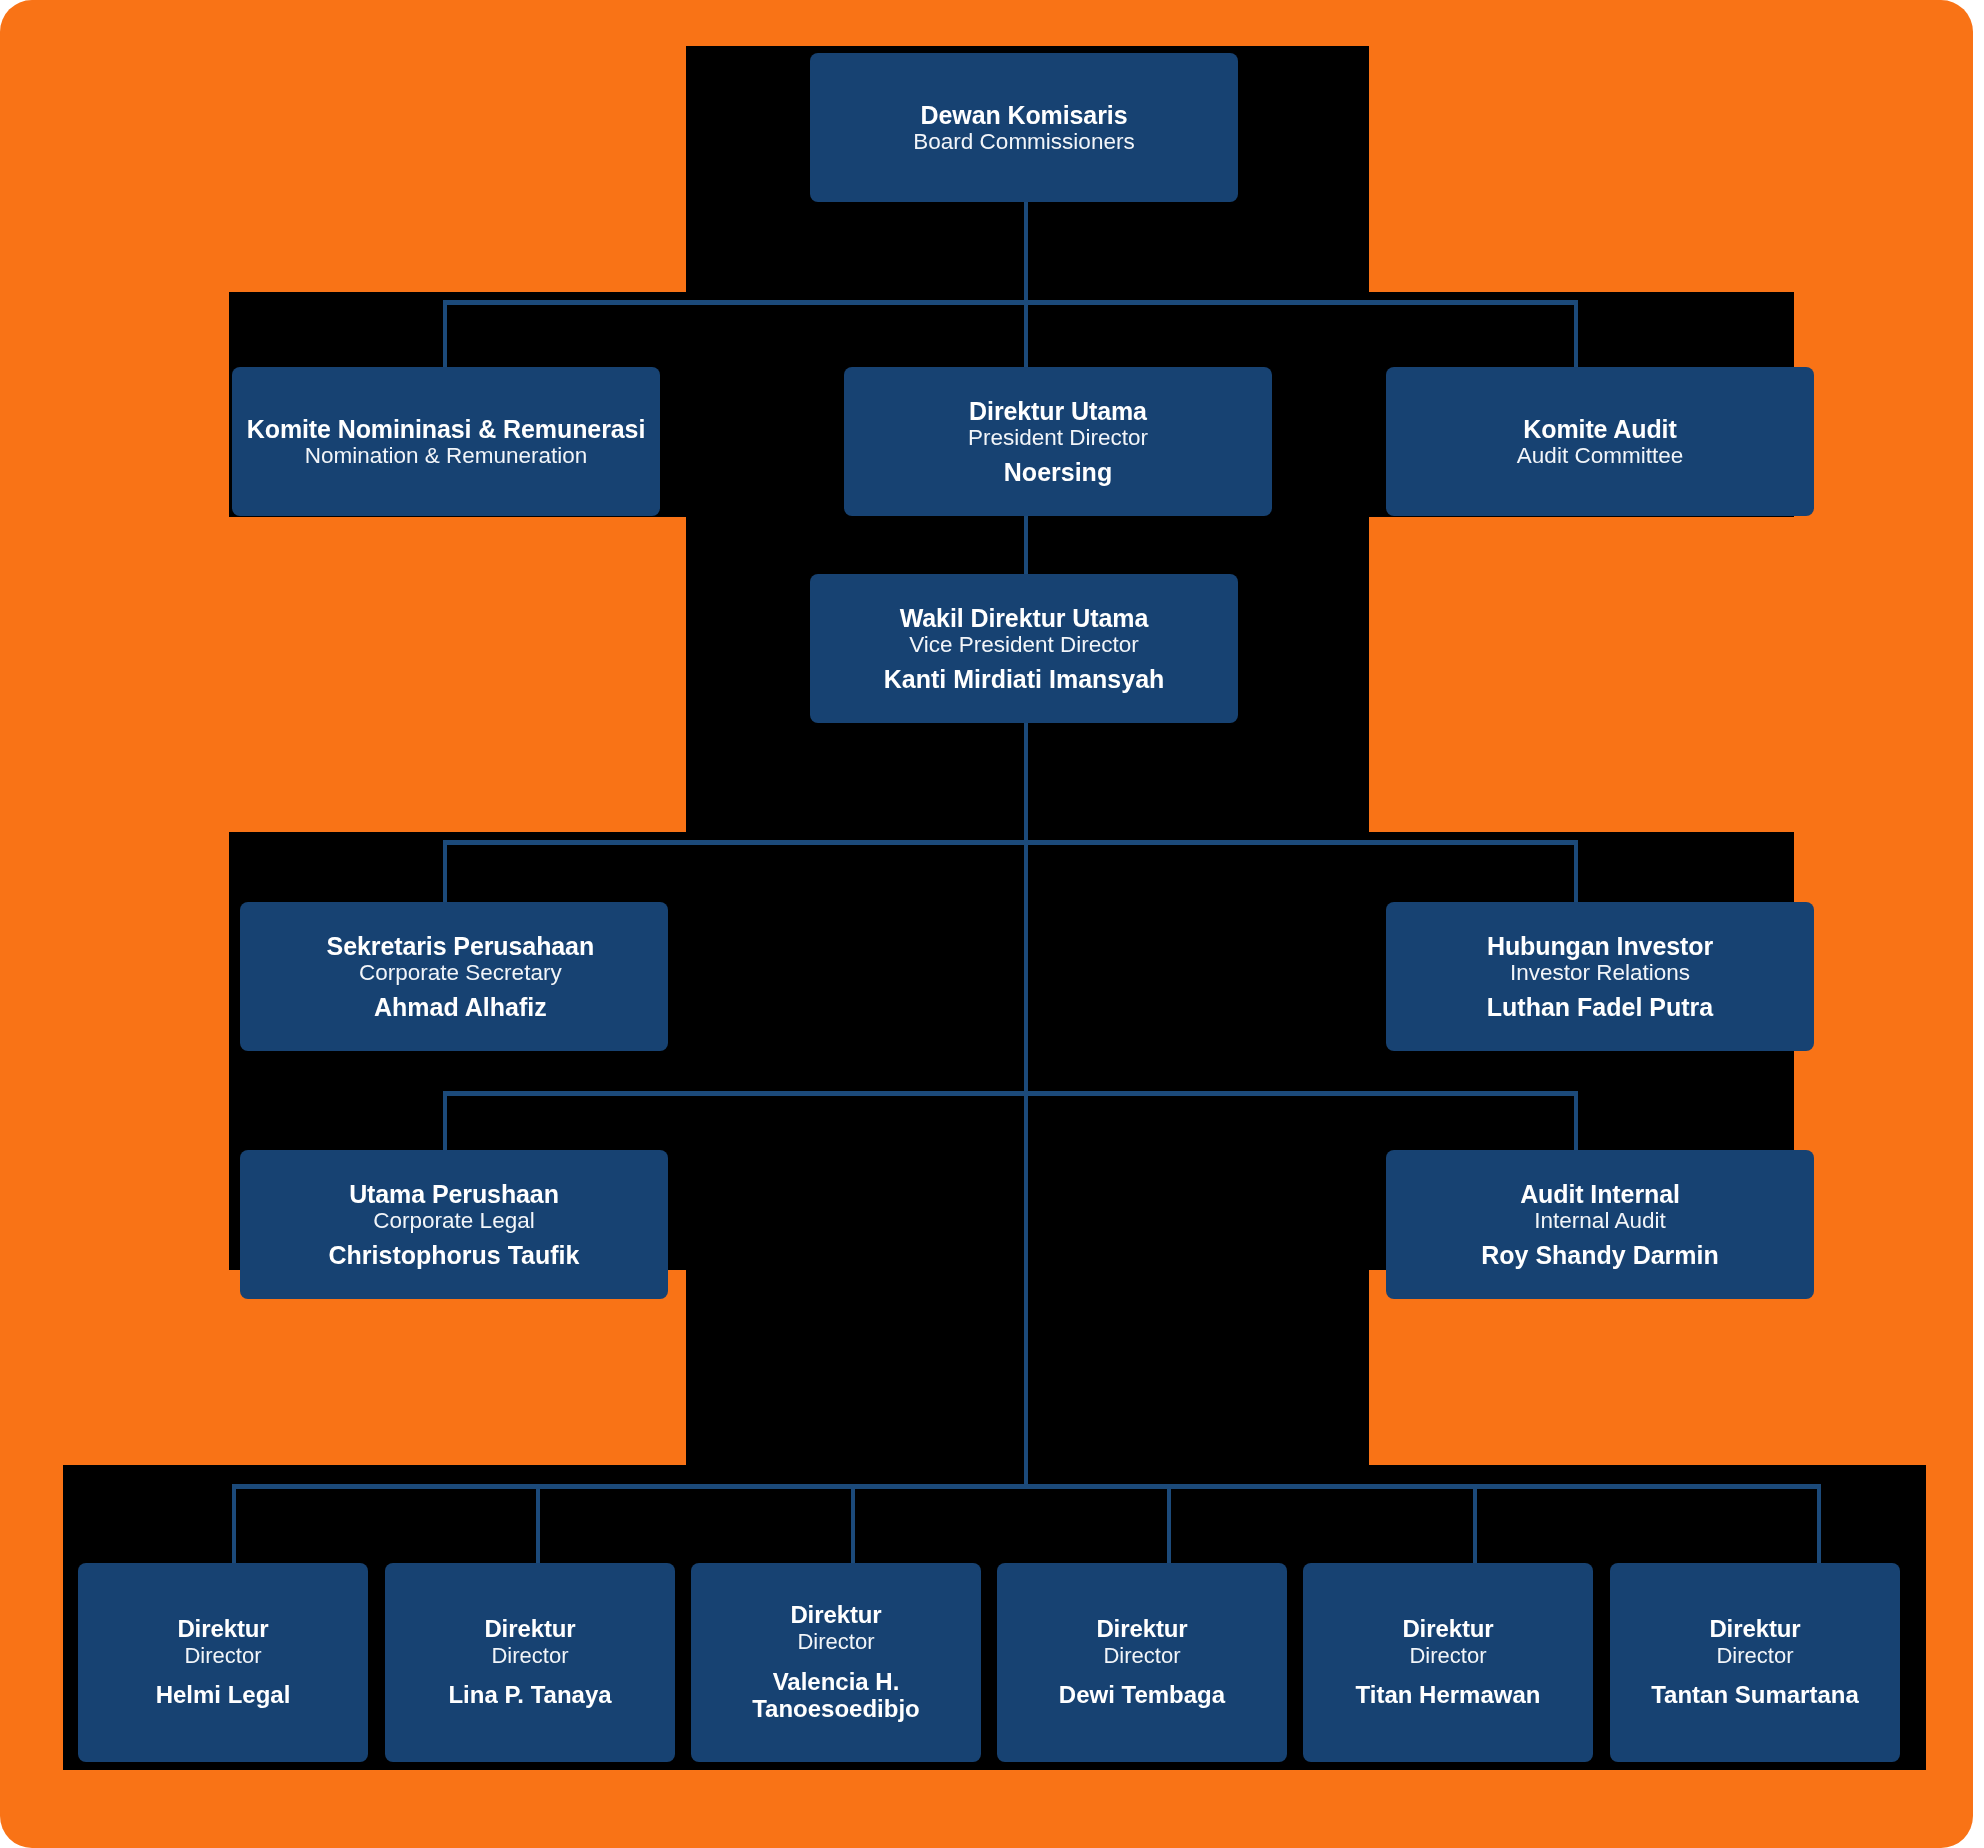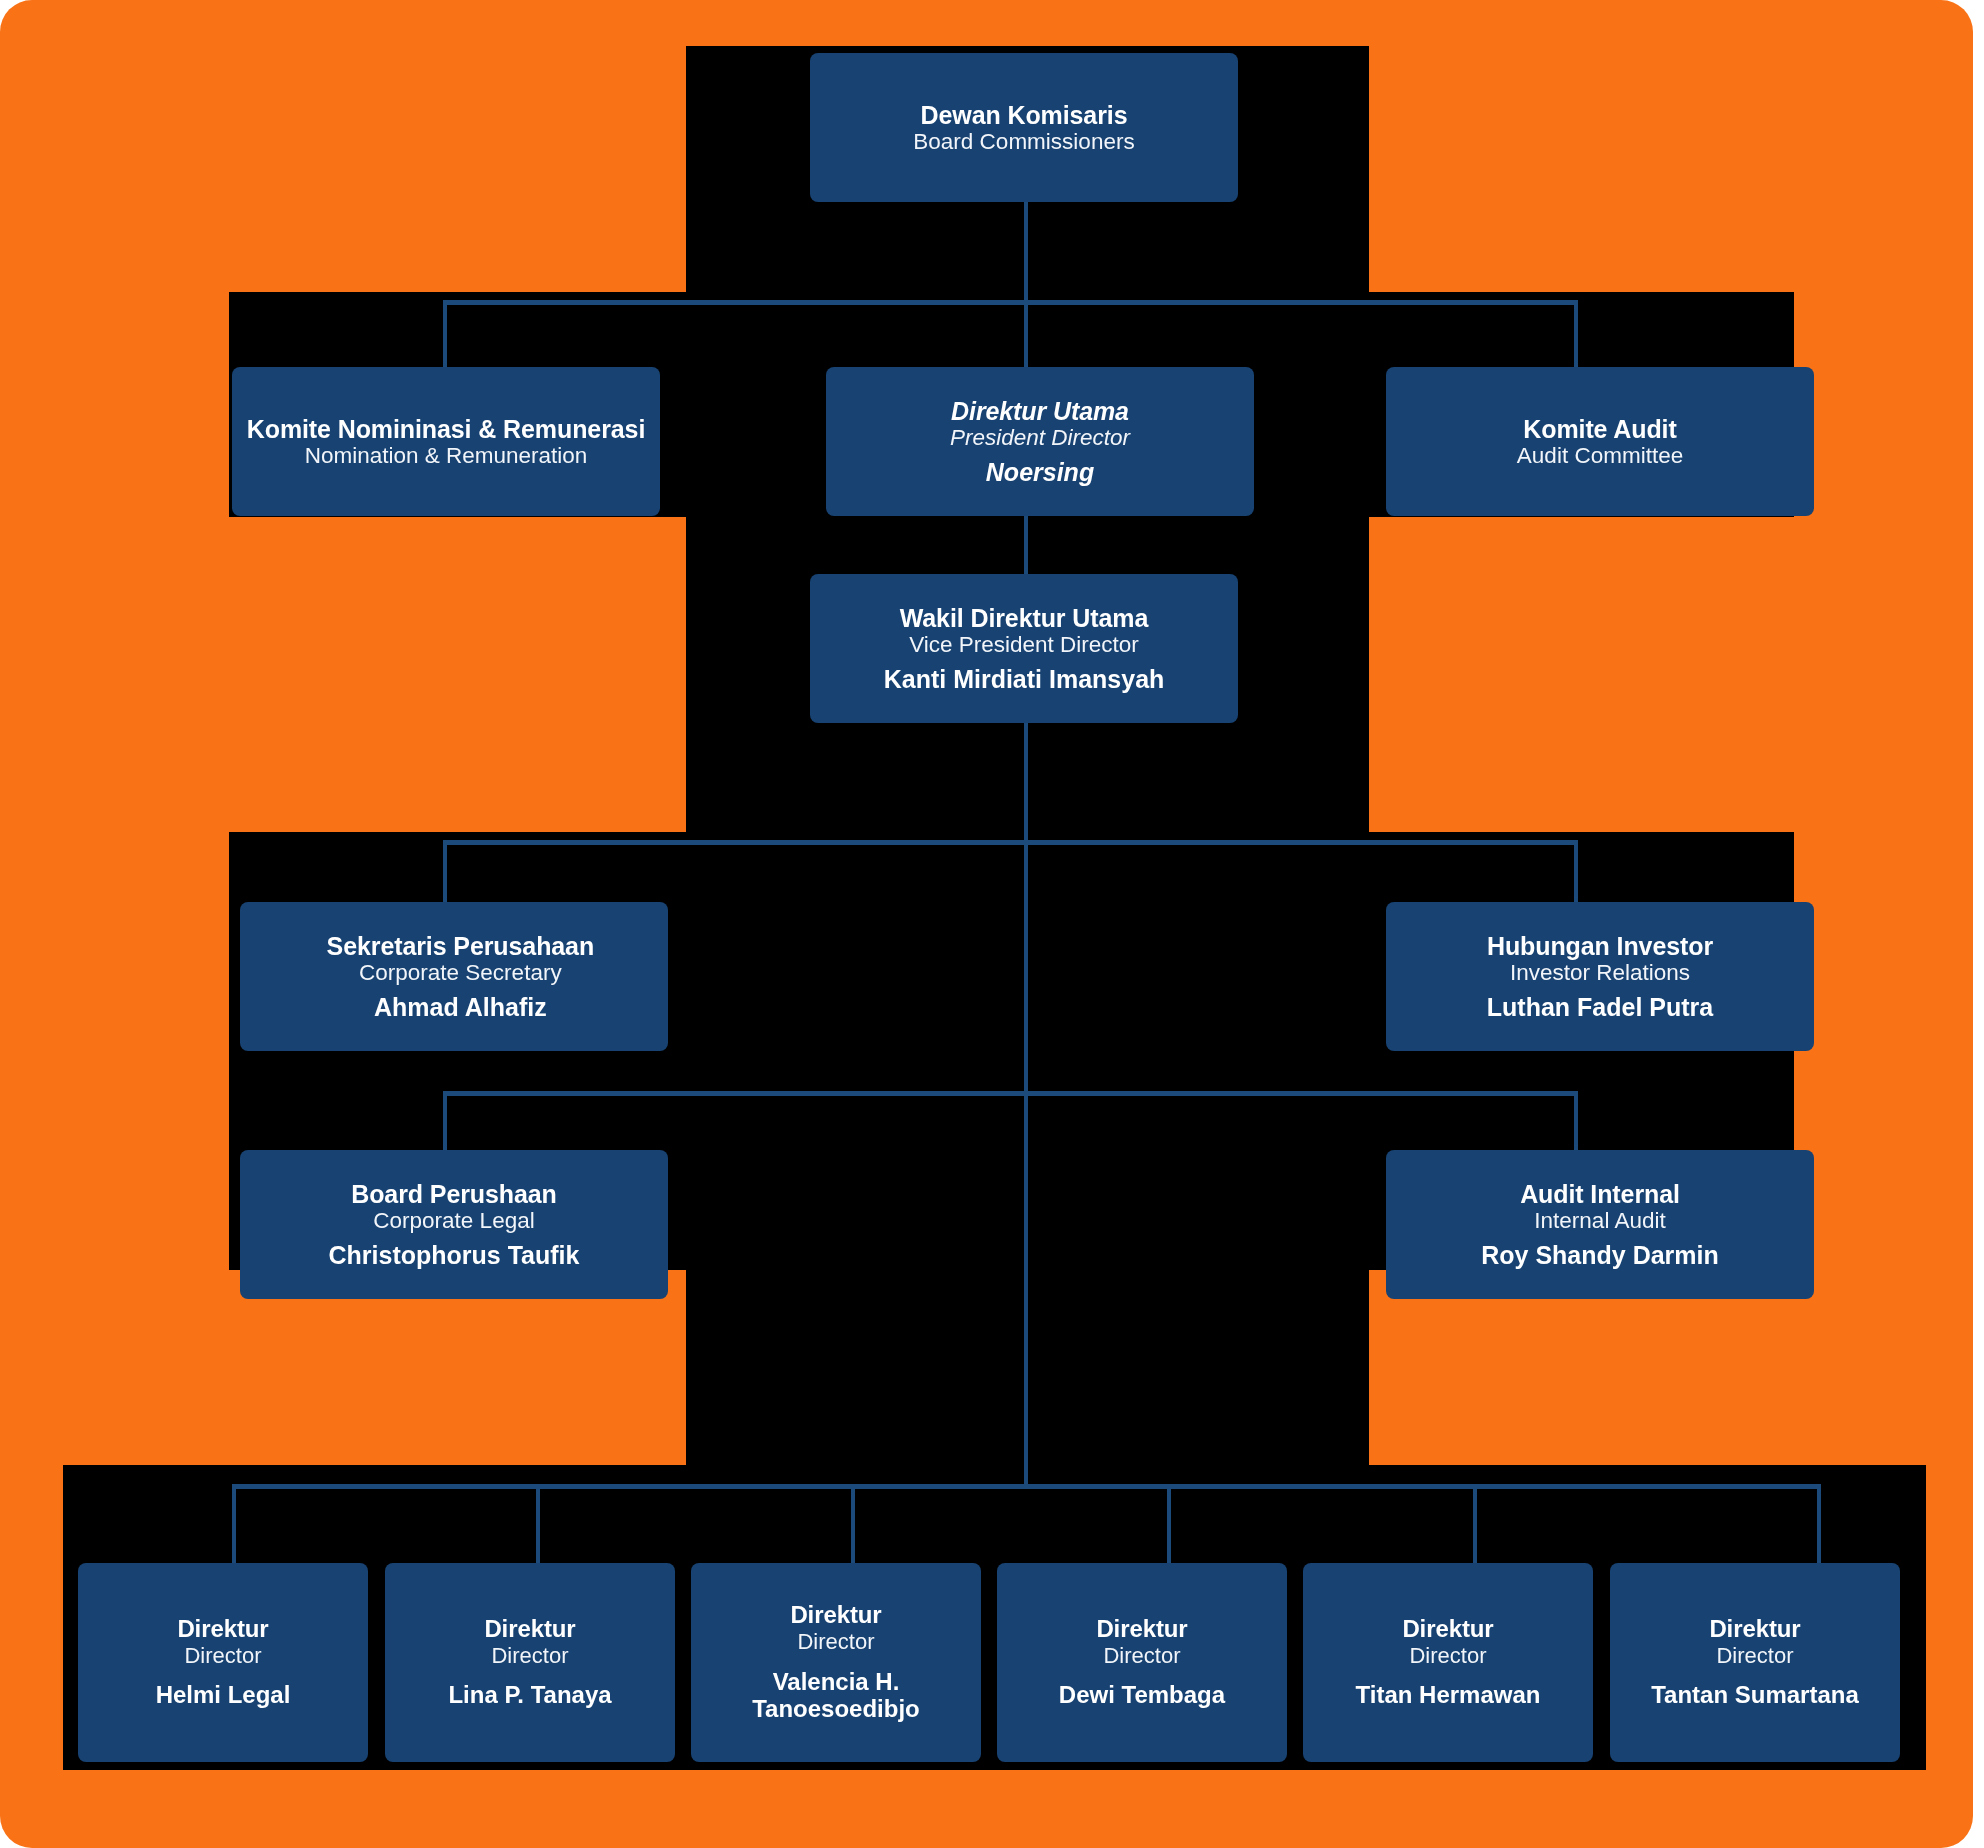--- a/index.html
+++ b/index.html
@@ -111,21 +111,21 @@
   <div class="node" style="left:810px; top:53px; width:428px; height:149px;">
     <div class="ttl">Dewan Komisaris</div>
     <div class="sub">Board Commissioners</div>
   </div>
 
   <div class="node" style="left:232px; top:367px; width:428px; height:149px;">
     <div class="ttl">Komite Nomininasi &amp; Remunerasi</div>
     <div class="sub">Nomination &amp; Remuneration</div>
   </div>
 
-  <div class="node tight" style="left:826px; top:367px; width:428px; height:149px;font-style:italic;">
+  <div class="node tight" style="left:844px; top:367px; width:428px; height:149px;">
     <div class="ttl">Direktur Utama</div>
     <div class="sub">President Director</div>
     <div class="nm">Noersing</div>
   </div>
 
   <div class="node" style="left:1386px; top:367px; width:428px; height:149px;">
     <div class="ttl">Komite Audit</div>
     <div class="sub">Audit Committee</div>
   </div>
 
@@ -141,21 +141,21 @@
     <div class="nm">Ahmad Alhafiz</div>
   </div>
 
   <div class="node tight" style="left:1386px; top:902px; width:428px; height:149px;">
     <div class="ttl">Hubungan Investor</div>
     <div class="sub">Investor Relations</div>
     <div class="nm">Luthan Fadel Putra</div>
   </div>
 
   <div class="node tight" style="left:240px; top:1150px; width:428px; height:149px;">
-    <div class="ttl">Board Perushaan</div>
+    <div class="ttl">Utama Perushaan</div>
     <div class="sub">Corporate Legal</div>
     <div class="nm">Christophorus Taufik</div>
   </div>
 
   <div class="node tight" style="left:1386px; top:1150px; width:428px; height:149px;">
     <div class="ttl">Audit Internal</div>
     <div class="sub">Internal Audit</div>
     <div class="nm">Roy Shandy Darmin</div>
   </div>
 

